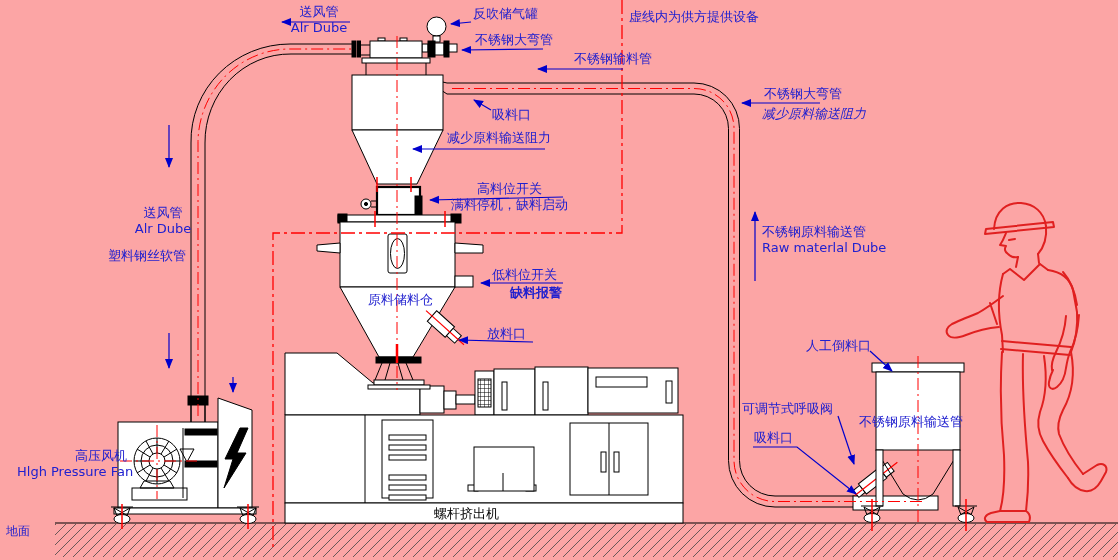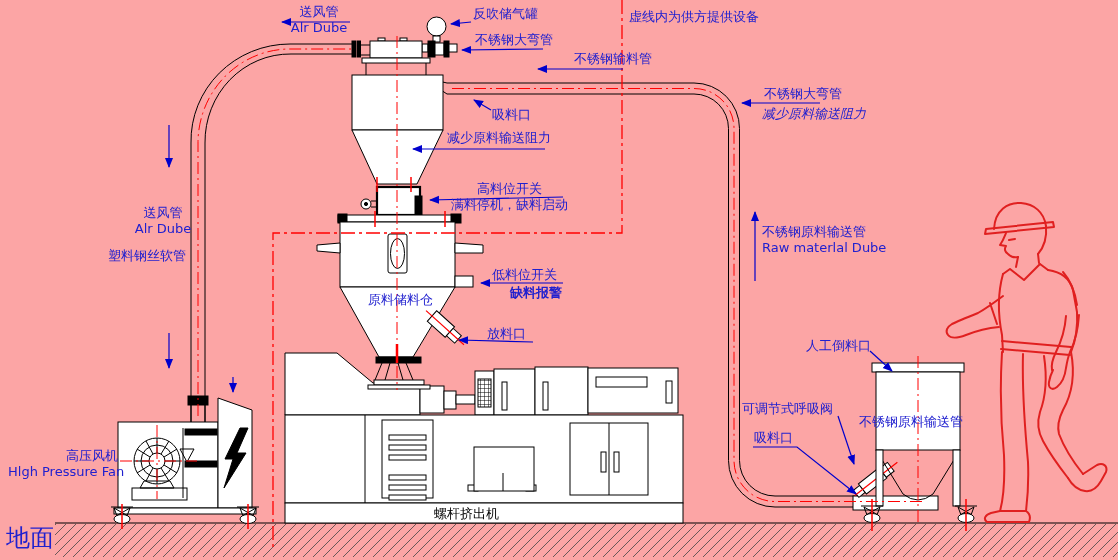--- a/index.html
+++ b/index.html
@@ -2,21 +2,21 @@
 <html><head>
 <meta charset="utf-8">
 <style>
   html,body{margin:0;padding:0;background:#fff;}
   #stage{position:relative;width:1118px;height:560px;background:#fca5a5;overflow:hidden;
          font-family:"DejaVu Sans","Liberation Sans",sans-serif;}
   #art{position:absolute;left:0;top:0;}
   .lbl{position:absolute;color:#2020cf;font-size:13px;line-height:1.22;white-space:nowrap;}
   .lbl .l2{display:block;}
   .black{color:#000;}
-  .big{font-size:24px;}
+  .big{font-size:12px;}
   .ctr{text-align:center;}
   .rgt{text-align:right;}
 </style>
 </head>
 <body>
 
 <div id="stage">
 <svg id="art" width="1118" height="560" viewBox="0 0 1118 560">
   <defs>
     <pattern id="hatch" width="10" height="10" patternUnits="userSpaceOnUse">
@@ -251,21 +251,21 @@
     <span>低料位开关</span>
     <span class="l2" style="margin-left:18px;margin-top:2px;font-weight:bold;">缺料报警</span>
   </div>
   <div class="lbl" style="left:368px;top:292px;">原料储料仓</div>
   <div class="lbl" style="left:487px;top:326px;">放料口</div>
   <div class="lbl" style="left:762px;top:224px;">
     <span>不锈钢原料输送管</span>
     <span class="l2">Raw materlal Dube</span>
   </div>
   <div class="lbl" style="left:806px;top:338px;">人工倒料口</div>
-  <div class="lbl rgt" style="left:8px;top:448px;width:110px;">
+  <div class="lbl rgt" style="left:17px;top:448px;width:110px;">
     <span>高压风机</span>
     <span class="l2">Hlgh Pressure Fan</span>
   </div>
   <div class="lbl" style="left:742px;top:401px;">可调节式呼吸阀</div>
   <div class="lbl" style="left:754px;top:430px;">吸料口</div>
   <div class="lbl" style="left:859px;top:414px;">不锈钢原料输送管</div>
   <div class="lbl black" style="left:434px;top:506px;">螺杆挤出机</div>
   <div class="lbl big" style="left:6px;top:524px;">地面</div>
 </div>
 

